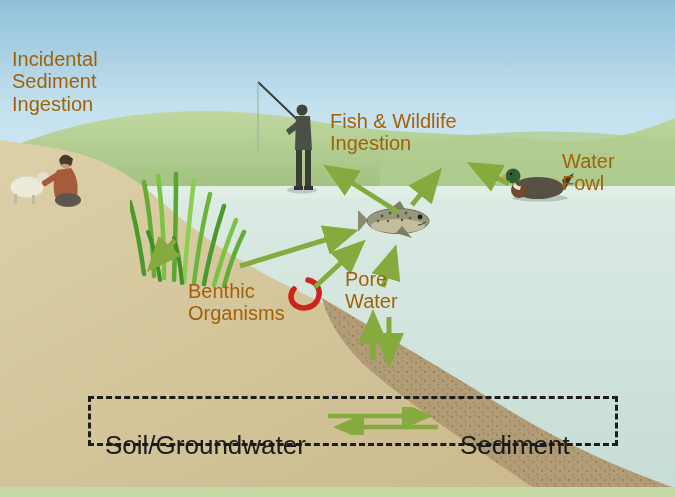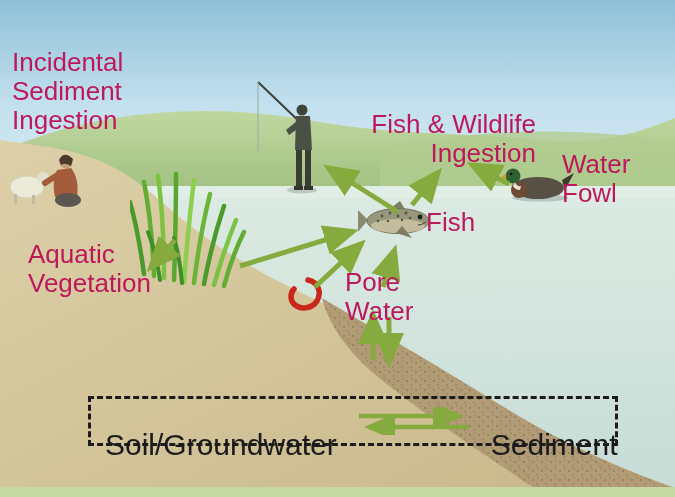--- a/index.html
+++ b/index.html
@@ -4,31 +4,31 @@
 <style>
   html,body{margin:0;padding:0;background:#e8e8e8;}
   .scene{
     position:relative;width:675px;height:497px;overflow:hidden;
     font-family:"Liberation Sans",sans-serif;
     background:#cfe4ea;
   }
   .layer{position:absolute;left:0;top:0;width:675px;height:497px;}
   .fig{position:absolute;}
   .label{
-    position:absolute;white-space:pre-line;color:#be185d;
-    font-size:26px;line-height:1.12;letter-spacing:0;
-  }
-  .label.center{text-align:right;}
+    position:absolute;white-space:pre-line;color:#a16207;
+    font-size:20px;line-height:1.12;letter-spacing:0;
+  }
+  .label.center{text-align:left;}
   .pathway-box{
     position:absolute;left:88px;top:396px;width:524px;height:44px;
     border:3px dashed #1c1c1c;display:flex;align-items:center;
     background:transparent;
   }
   .pathway-box .label-inline{
-    white-space:nowrap;color:#1b1b1b;font-size:30px;margin-top:48px;
+    white-space:nowrap;color:#1b1b1b;font-size:26px;margin-top:48px;
   }
   .soil-label{margin-left:14px;}
   .exchange-arrows{margin:0 16px;flex:0 0 auto;}
 </style>
 </head>
 <body>
 
 <div class="scene">
 
   <svg class="layer" viewBox="0 0 675 497">
@@ -171,26 +171,25 @@
   <div class="label" style="left:12px;top:48px;">Incidental
 Sediment
 Ingestion</div>
 
   <div class="label center" style="left:330px;top:110px;width:206px;">Fish &amp; Wildlife
 Ingestion</div>
 
   <div class="label" style="left:562px;top:150px;">Water
 Fowl</div>
 
-  <div class="label" style="left:426px;top:208px;">Fish</div>
-
-
-  <div class="label" style="left:28px;top:240px;">Aquatic
-Vegetation</div>
-
+
+
+
+  <div class="label" style="left:188px;top:280px;">Benthic
+Organisms</div>
 
   <div class="label" style="left:345px;top:268px;">Pore
 Water</div>
 
   <div class="pathway-box">
     <span class="label-inline soil-label">Soil/Groundwater</span>
     <svg class="exchange-arrows" width="122" height="28" viewBox="0 0 122 28">
       <defs>
         <marker id="ah2" markerWidth="7" markerHeight="6" refX="5.4" refY="3" orient="auto">
           <polygon points="0,0 7,3 0,6" fill="#85ab3f"></polygon>

